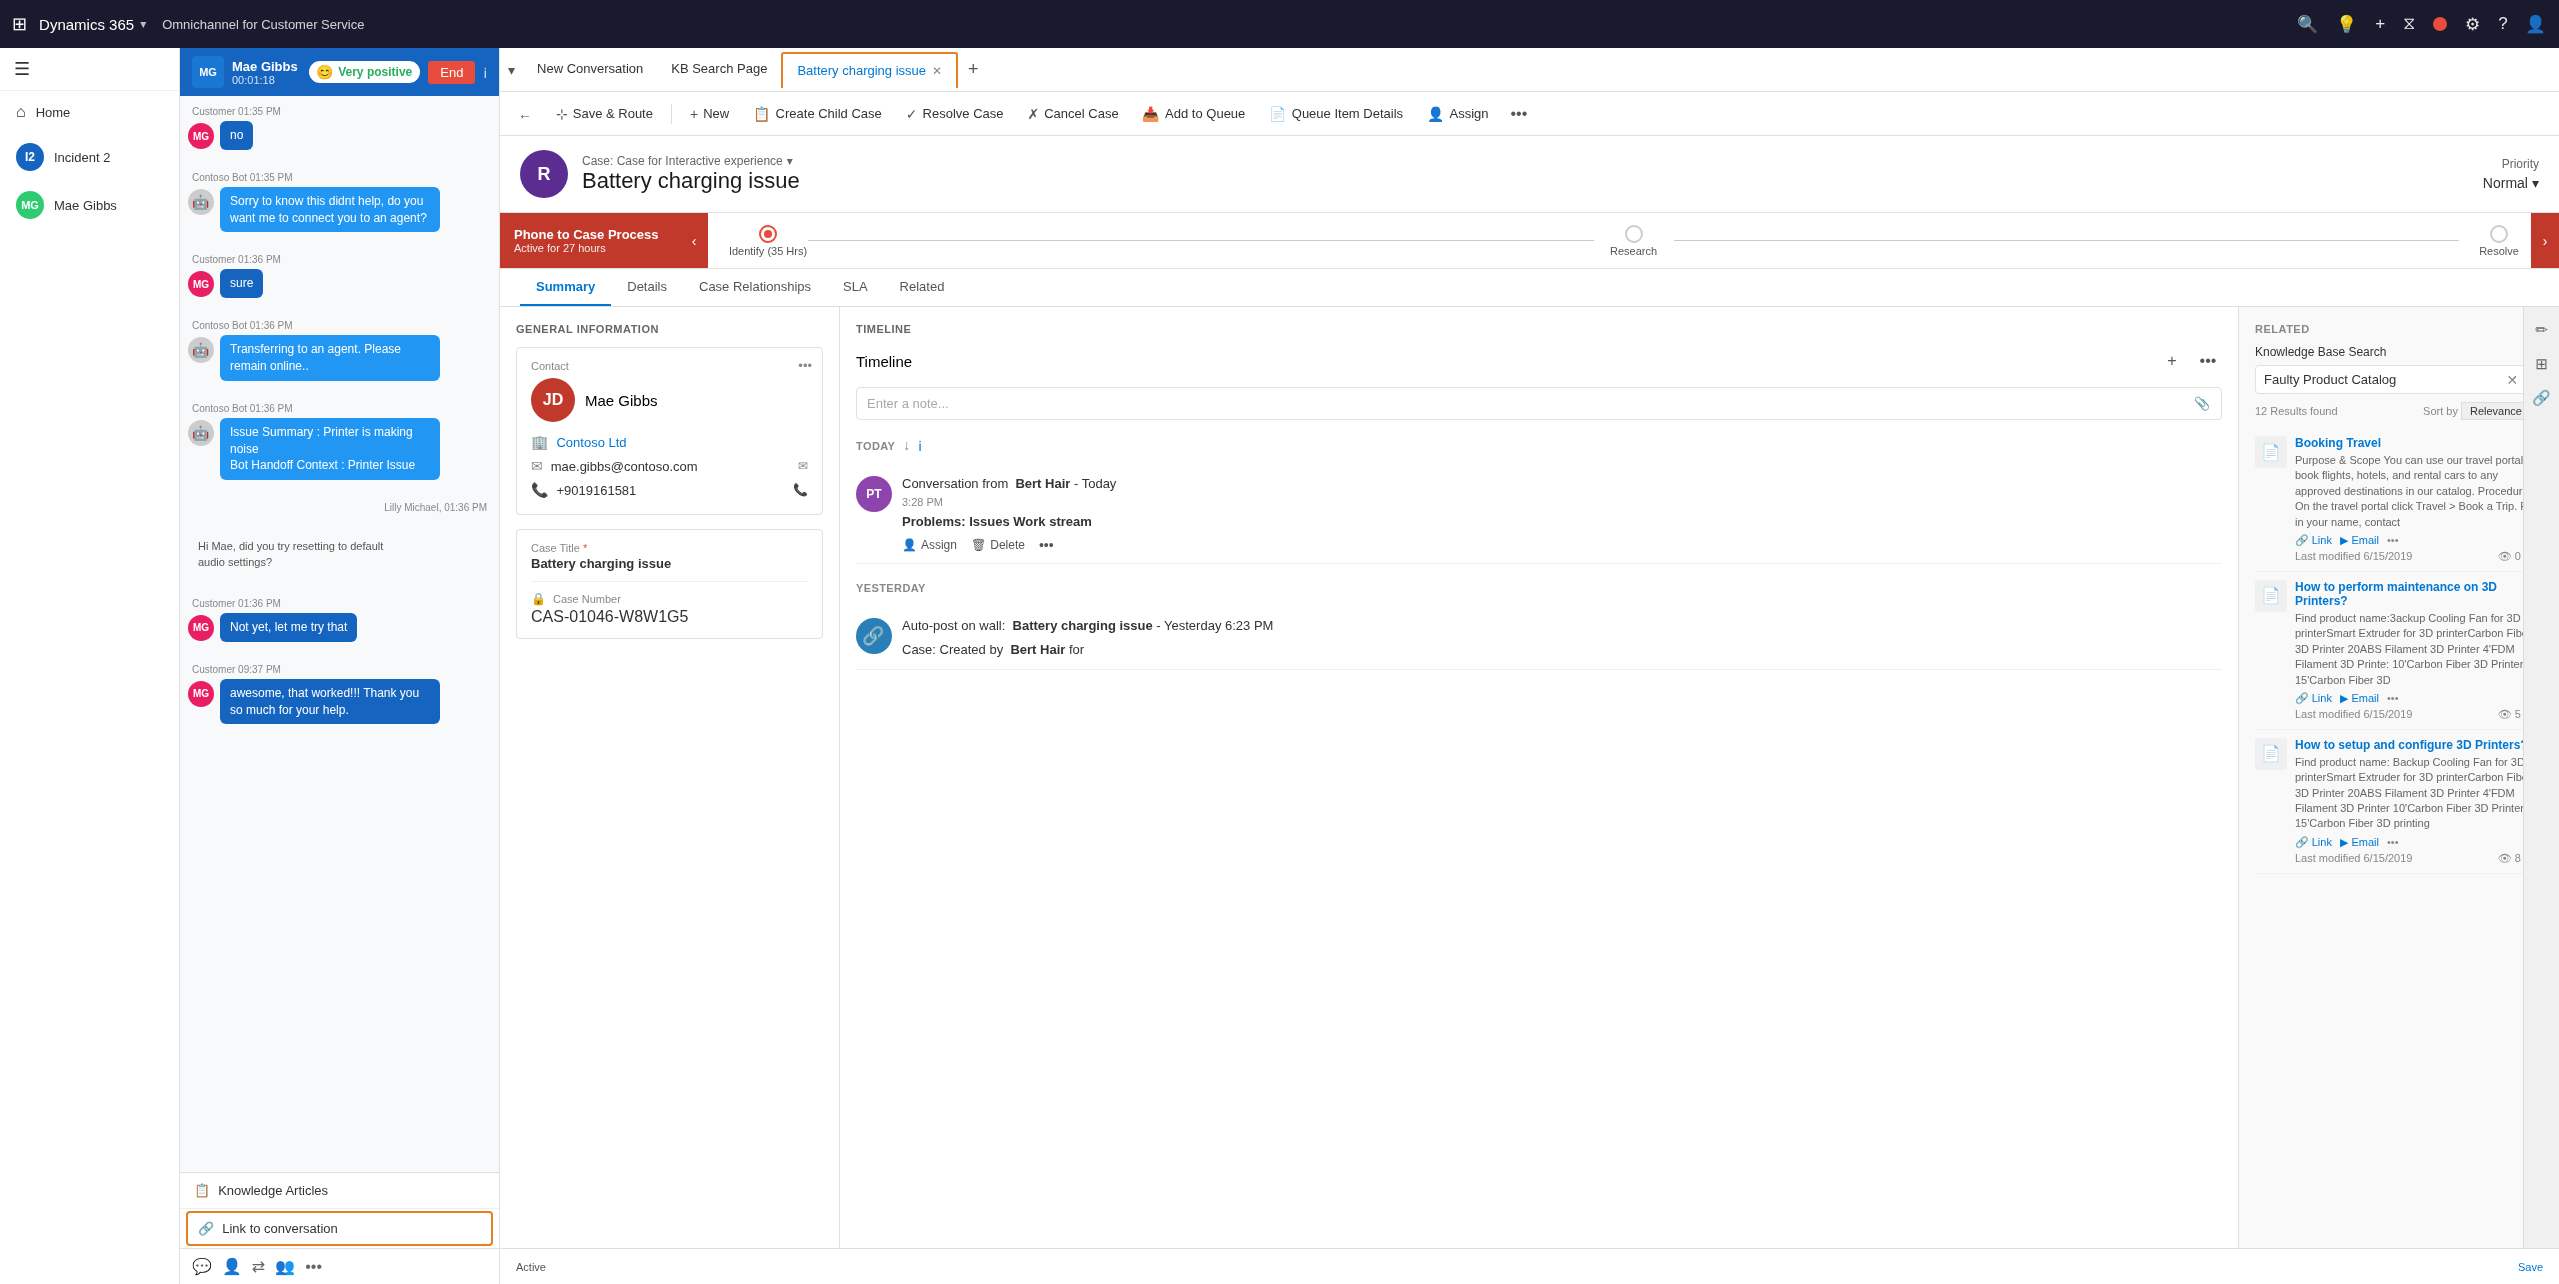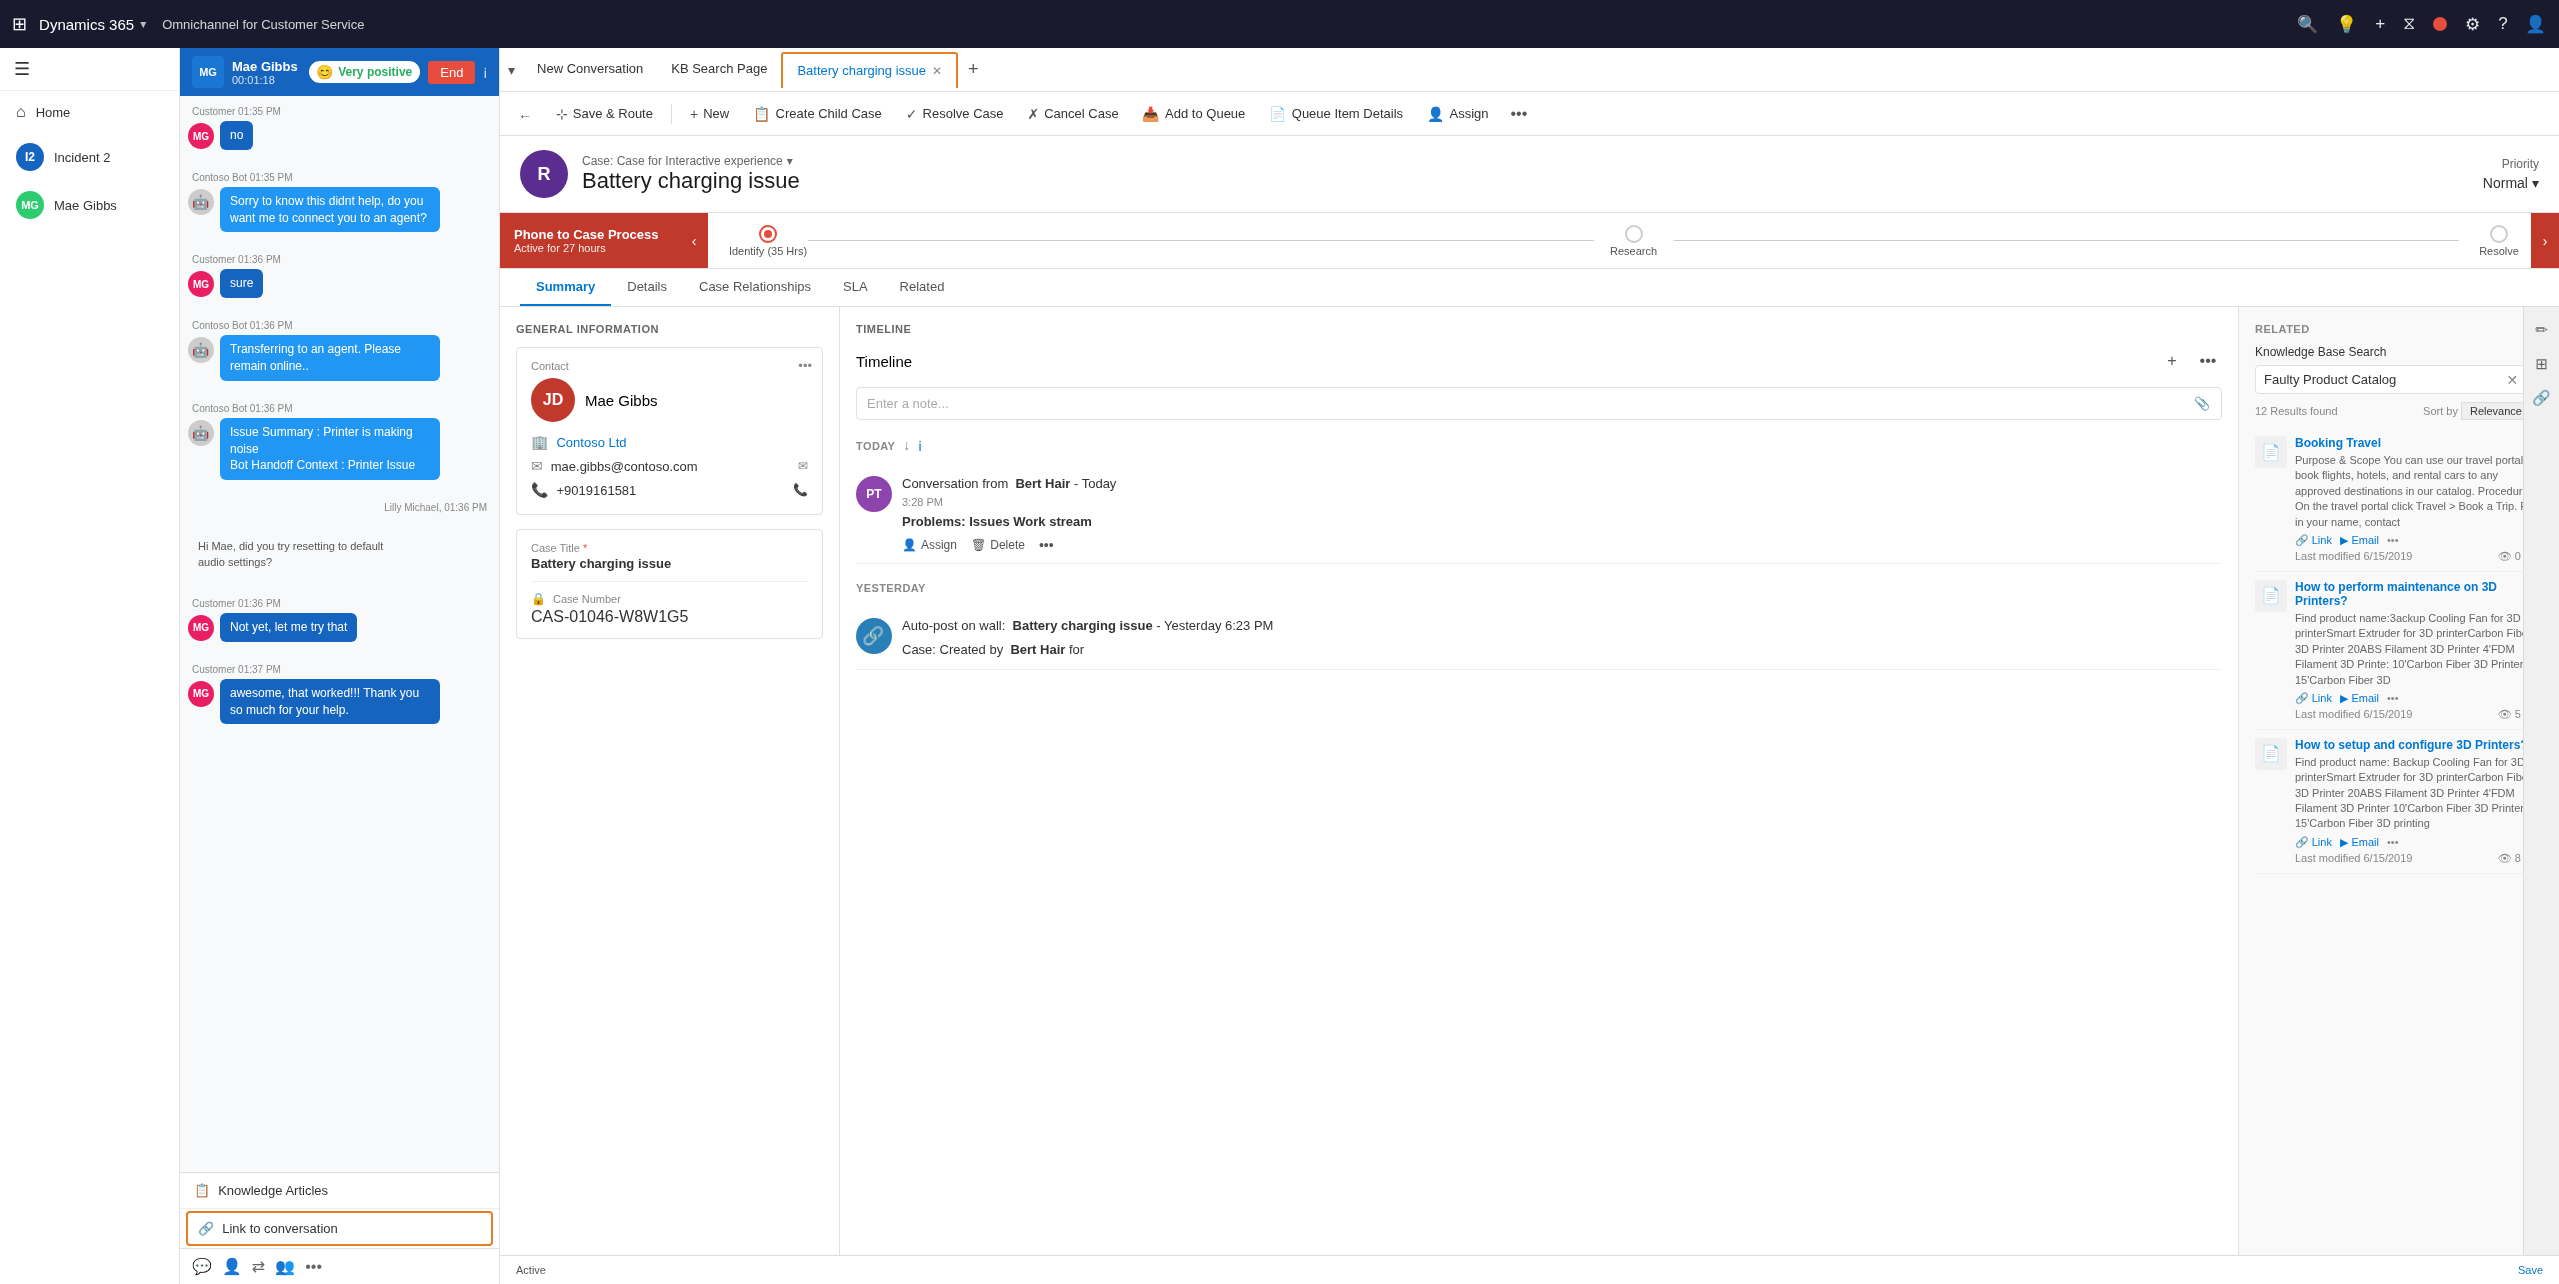--- a/index.html
+++ b/index.html
@@ -329,21 +329,21 @@
     .related-side-icons {
       position: absolute; right: 0; top: 0; bottom: 0; width: 36px;
       background: #f0f0f0; display: flex; flex-direction: column; align-items: center;
       padding-top: 10px; gap: 8px; border-left: 1px solid #ddd;
     }
     .side-icon { font-size: 15px; color: #666; cursor: pointer; padding: 4px; }
 
     .status-bar {
       background: #fff; border-top: 1px solid #ddd;
       display: flex; align-items: center; justify-content: space-between;
-      padding: 0 16px; height: 29px; font-size: 11px; color: #555;
+      padding: 0 16px; height: 36px; font-size: 11px; color: #555;
     }
 
     .process-steps-container {
       flex: 1; display: flex; align-items: center; padding: 0 20px;
     }
     .proc-step-item { display: flex; flex-direction: column; align-items: center; gap: 2px; min-width: 80px; }
     .proc-step-circle {
       width: 18px; height: 18px; border-radius: 50%; border: 2px solid #ccc; background: white;
       display: flex; align-items: center; justify-content: center;
     }
@@ -464,21 +464,21 @@
 
     <div class="msg-group">
       <div class="msg-time-label">Customer  01:36 PM</div>
       <div class="msg-row customer">
         <div class="msg-avatar customer-av">MG</div>
         <div class="msg-bubble customer-bubble">Not yet, let me try that</div>
       </div>
     </div>
 
     <div class="msg-group">
-      <div class="msg-time-label">Customer  01:37 PM</div>
+      <div class="msg-time-label">Customer  09:37 PM</div>
       <div class="msg-row customer">
         <div class="msg-avatar customer-av">MG</div>
         <div class="msg-bubble customer-bubble">awesome, that worked!!! Thank you so much for your help.</div>
       </div>
     </div>
   </div>
 
   <div class="chat-bottom-panel">
     <div class="quick-links">
       <div class="quick-link-item">

